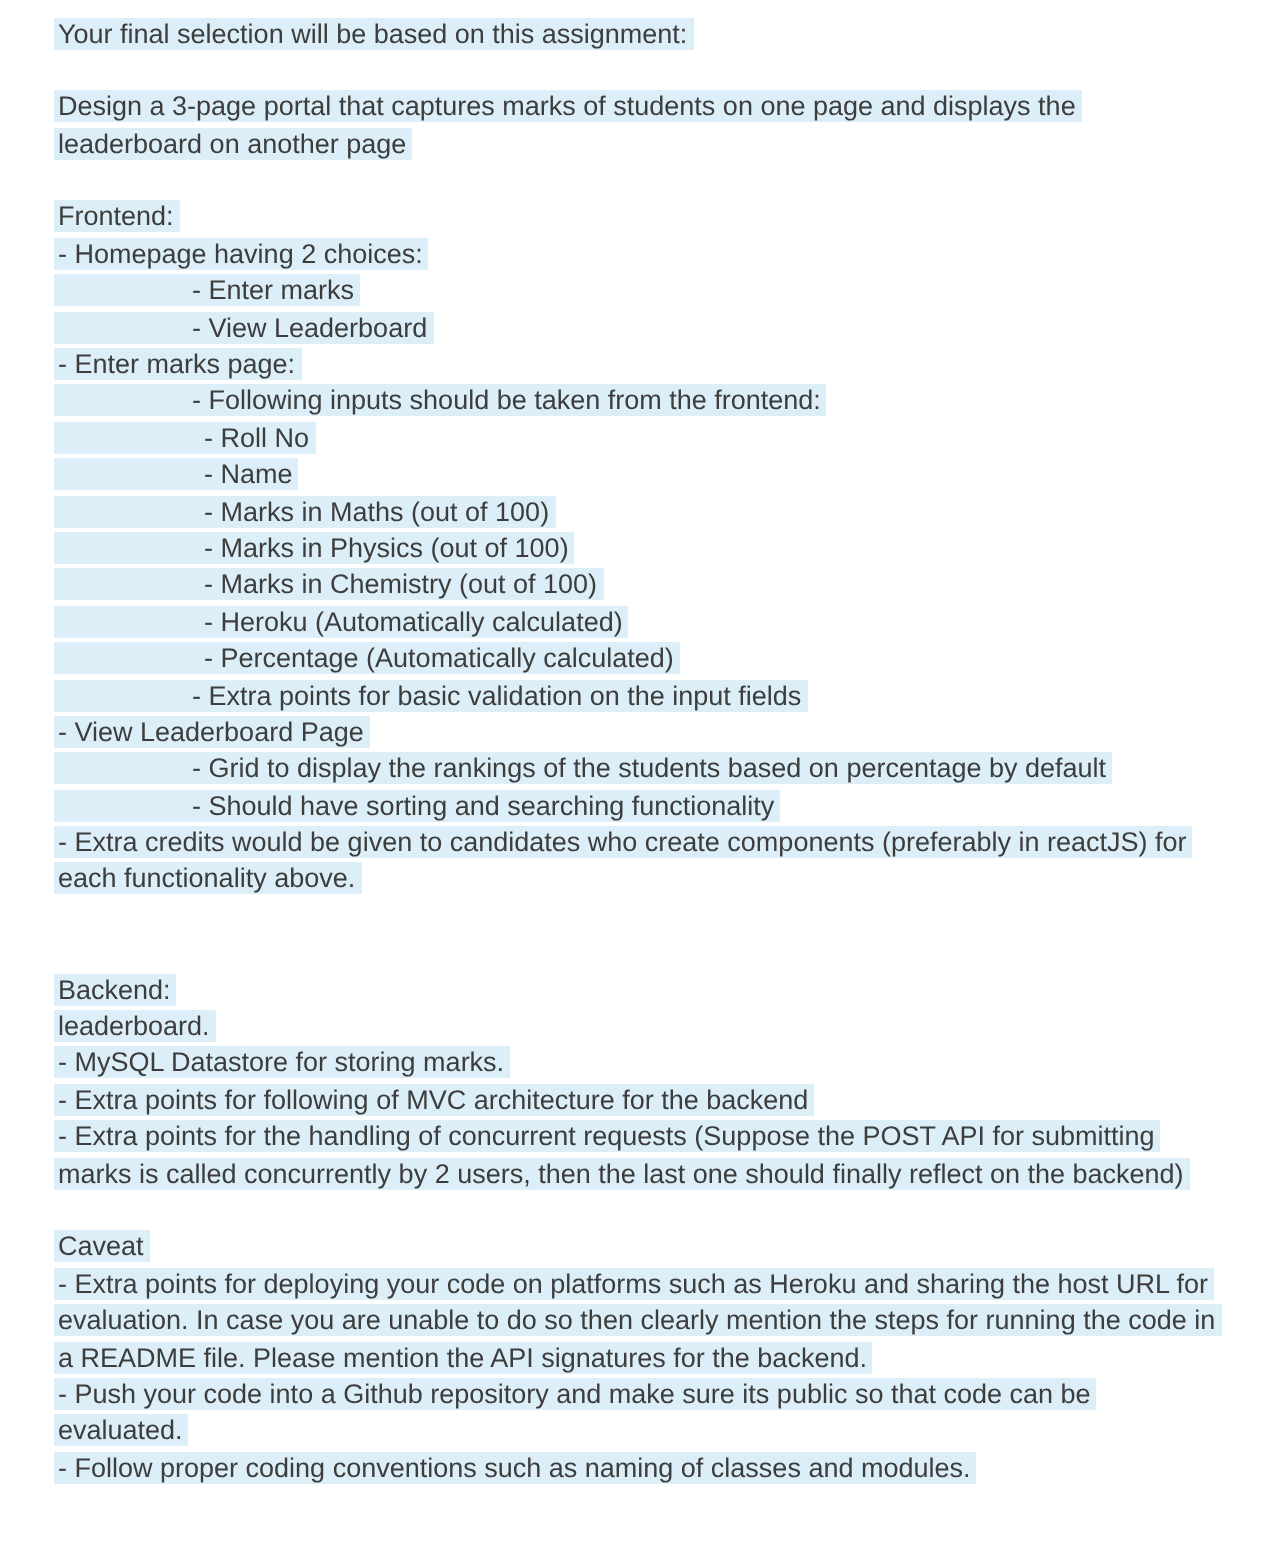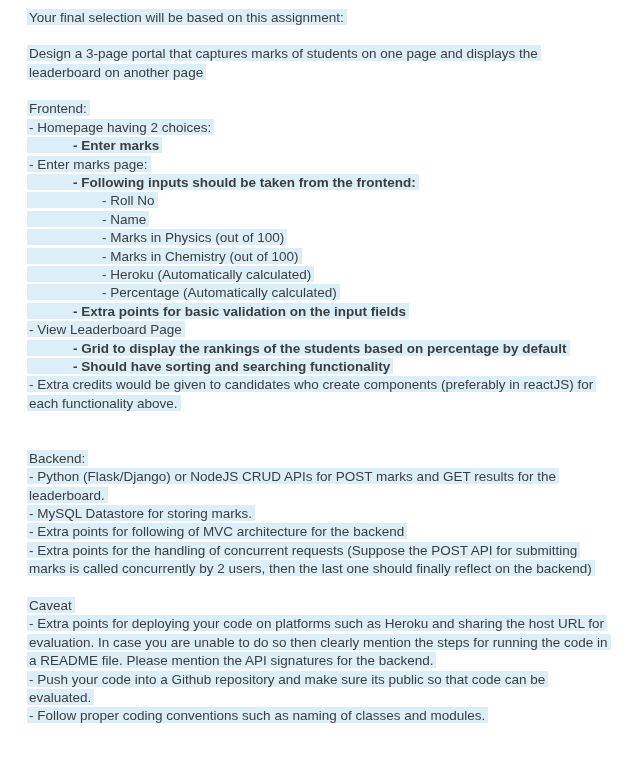--- a/index.html
+++ b/index.html
@@ -28,21 +28,21 @@
     white-space:nowrap;
   }
   .line .hl{
     background:var(--hl);
     padding:0.5px 3px 0.5px 2px;
   }
   .line.blank .hl{
     background:transparent;
     padding:0;
   }
-  .hl.ind1{padding-left:46px;font-weight:bold;}
+  .hl.ind1{padding-left:69px;}
   .hl.ind2{padding-left:75px;}
 </style>
 </head>
 <body>
 
 <div class="doc">
 
   <div id="lines-container">
     <div class="line"><span class="hl">Your final selection will be based on this assignment:</span></div>
 
@@ -53,29 +53,31 @@
     <div class="line"><span class="hl">leaderboard on another page</span></div>
 
     <div class="line blank"><span class="hl"></span></div>
 
     <div class="line"><span class="hl">Frontend:</span></div>
 
     <div class="line"><span class="hl">- Homepage having 2 choices:</span></div>
 
     <div class="line"><span class="hl ind1">- Enter marks</span></div>
 
+    <div class="line"><span class="hl ind1">- View Leaderboard</span></div>
 
     <div class="line"><span class="hl">- Enter marks page:</span></div>
 
     <div class="line"><span class="hl ind1">- Following inputs should be taken from the frontend:</span></div>
 
     <div class="line"><span class="hl ind2">- Roll No</span></div>
 
     <div class="line"><span class="hl ind2">- Name</span></div>
 
+    <div class="line"><span class="hl ind2">- Marks in Maths (out of 100)</span></div>
 
     <div class="line"><span class="hl ind2">- Marks in Physics (out of 100)</span></div>
 
     <div class="line"><span class="hl ind2">- Marks in Chemistry (out of 100)</span></div>
 
     <div class="line"><span class="hl ind2">- Heroku (Automatically calculated)</span></div>
 
     <div class="line"><span class="hl ind2">- Percentage (Automatically calculated)</span></div>
 
     <div class="line"><span class="hl ind1">- Extra points for basic validation on the input fields</span></div>
@@ -89,21 +91,20 @@
     <div class="line"><span class="hl">- Extra credits would be given to candidates who create components (preferably in reactJS) for</span></div>
 
     <div class="line"><span class="hl">each functionality above.</span></div>
 
     <div class="line blank"><span class="hl"></span></div>
 
     <div class="line blank"><span class="hl"></span></div>
 
     <div class="line"><span class="hl">Backend:</span></div>
 
-    <div class="line"><span class="hl">- Python (Flask/Django) or NodeJS CRUD APIs for POST marks and GET results for the</span></div>
 
     <div class="line"><span class="hl">leaderboard.</span></div>
 
     <div class="line"><span class="hl">- MySQL Datastore for storing marks.</span></div>
 
     <div class="line"><span class="hl">- Extra points for following of MVC architecture for the backend</span></div>
 
     <div class="line"><span class="hl">- Extra points for the handling of concurrent requests (Suppose the POST API for submitting</span></div>
 
     <div class="line"><span class="hl">marks is called concurrently by 2 users, then the last one should finally reflect on the backend)</span></div>

